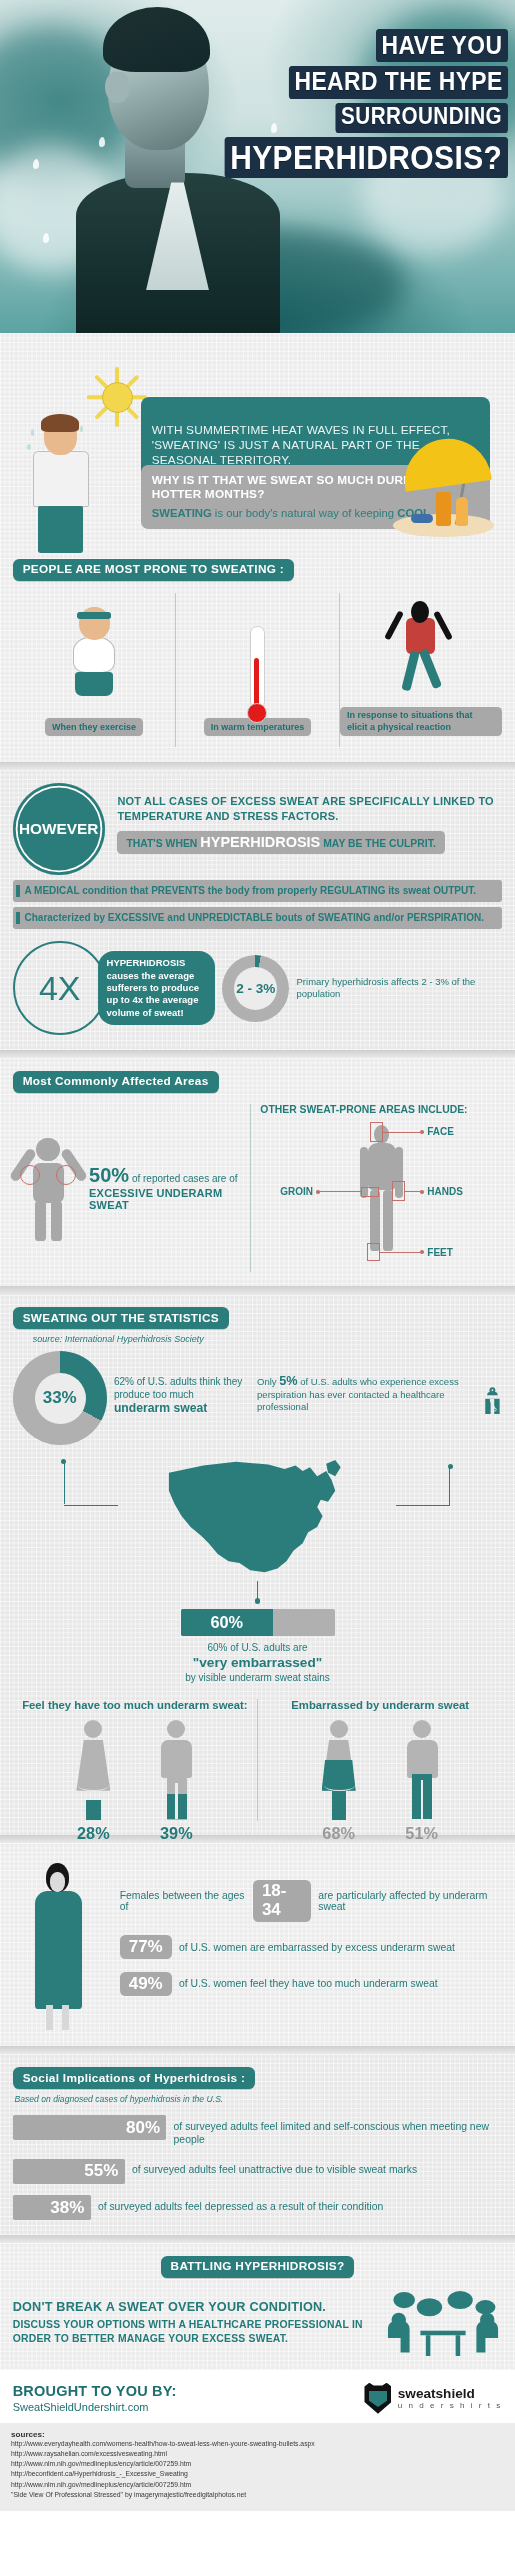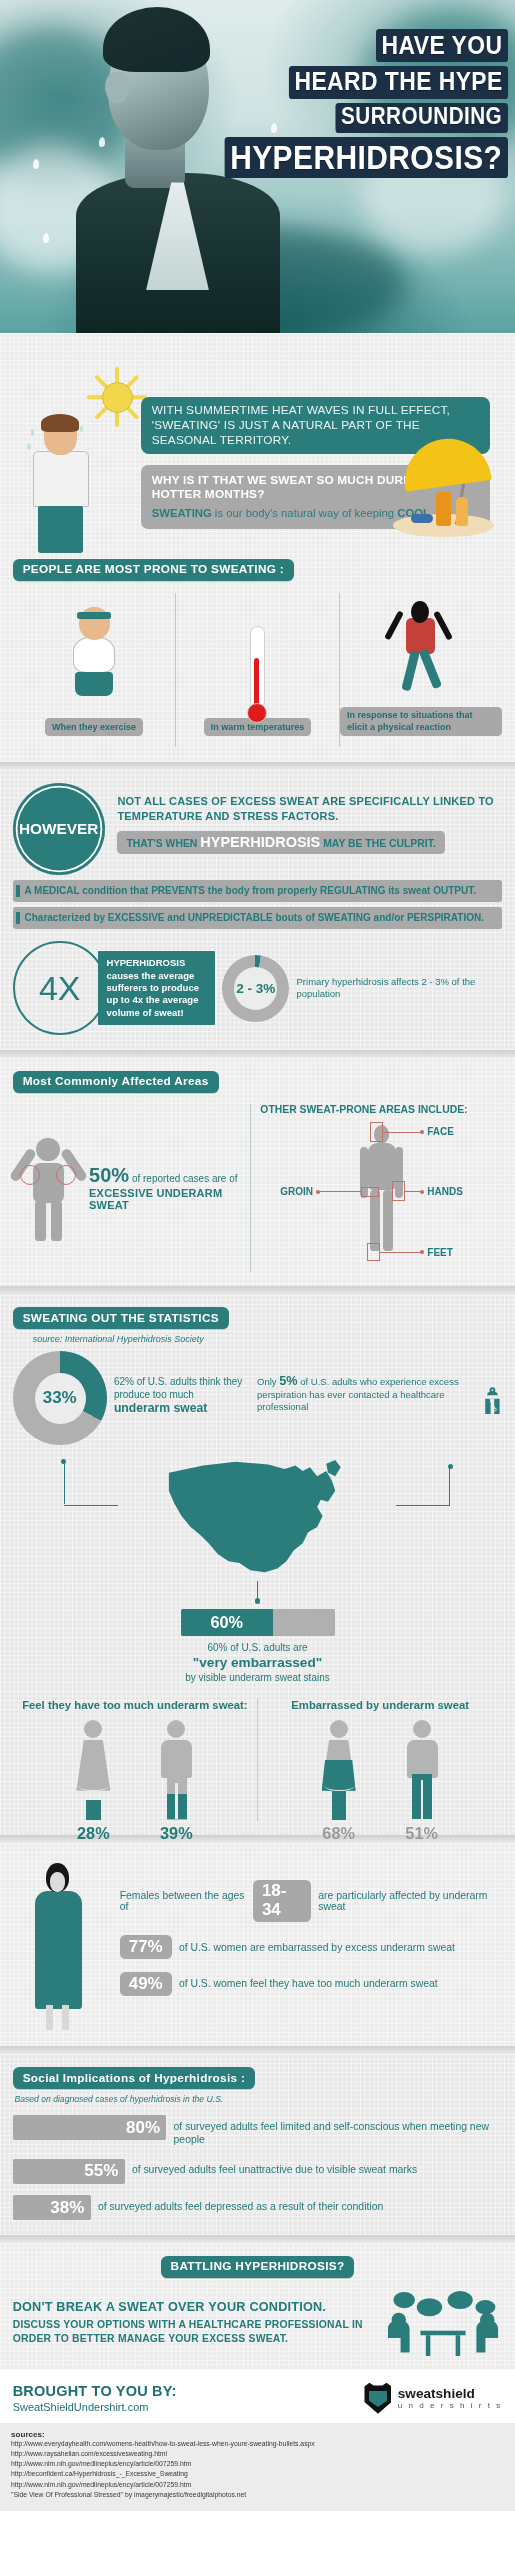--- a/index.html
+++ b/index.html
@@ -83,21 +83,21 @@
     border-radius:4.5px;padding:3.6px 7.2px;font-size:9px;line-height:1.25;
   }
   .teal{color:#227a79;} .tealb{color:#227a79;font-weight:bold;}
   .gray{color:#9a9a9a;}
 
   
   .intro{position:relative;height:213px;}
   .bubble-teal{
     position:absolute;left:128px;top:51px;width:349px;
     background:#2b7d7c;color:#eaf6f5;border-radius:8px;
-    padding:6px 11px;font-size:11.8px;line-height:1.28;letter-spacing:0.2px;
+    padding:26px 11px;font-size:11.8px;line-height:1.28;letter-spacing:0.2px;
   }
   .bubble-gray{
     position:absolute;left:128px;top:119px;width:349px;
     background:#a9a9a9;border-radius:7.2px;padding:8.1px 11px;
   }
   .bubble-gray .q{color:#fff;font-weight:bold;font-size:11.8px;line-height:1.22;letter-spacing:0.2px;}
   .bubble-gray .a{color:#2b7d7c;font-size:11.3px;line-height:1.3;margin-top:4.5px;}
   .sun{position:absolute;left:89px;top:36px;width:31px;height:31px;border-radius:50%;
        background:#f2d64b;border:1.8px solid #d9bb2a;}
   .sunwrap{position:absolute;left:78px;top:25px;width:52px;height:52px;}
@@ -155,21 +155,21 @@
 
   
   .defrow{background:#a9a9a9;border-radius:2.7px;padding:4.5px 8.1px 4.5px 11.8px;margin-top:5.4px;
           position:relative;font-size:10px;line-height:1.25;}
   .defrow:before{content:"";position:absolute;left:3.6px;top:4.5px;bottom:4.5px;width:3.6px;background:#2b7d7c;}
 
   .statrow{display:flex;align-items:center;gap:7.2px;margin-top:12.7px;}
   .circ4x{width:94px;height:94px;border-radius:50%;border:2.7px solid #2b7d7c;
           display:flex;align-items:center;justify-content:center;color:#2b7d7c;
           font-size:34px;font-weight:300;flex:0 0 auto;}
-  .box4x{background:#2b7d7c;color:#fff;border-radius:1px;padding:6.3px 9px;font-size:9.5px;
+  .box4x{background:#2b7d7c;color:#fff;border-radius:16px;padding:6.3px 9px;font-size:9.5px;
          font-weight:bold;line-height:1.3;width:127px;margin-left:-16.3px;}
   .donut23{width:67px;height:67px;border-radius:50%;flex:0 0 auto;position:relative;
      background:conic-gradient(#2b7d7c 0deg 9deg, #b0b0b0 9deg 360deg);}
   .donut23:after{content:"";position:absolute;left:11.8px;top:11.8px;width:43px;height:43px;border-radius:50%;background:#ececec;}
   .donut23 span{position:absolute;inset:0;display:flex;align-items:center;justify-content:center;
      color:#227a79;font-weight:bold;font-size:13.6px;z-index:2;}
   .popnote{font-size:9.5px;color:#227a79;line-height:1.3;}
 
   .bar40wrap{display:flex;align-items:center;gap:0;margin-top:9px;margin-left:136px;}
   .bar40{display:flex;width:136px;height:23.5px;border-radius:2.7px;overflow:hidden;}

